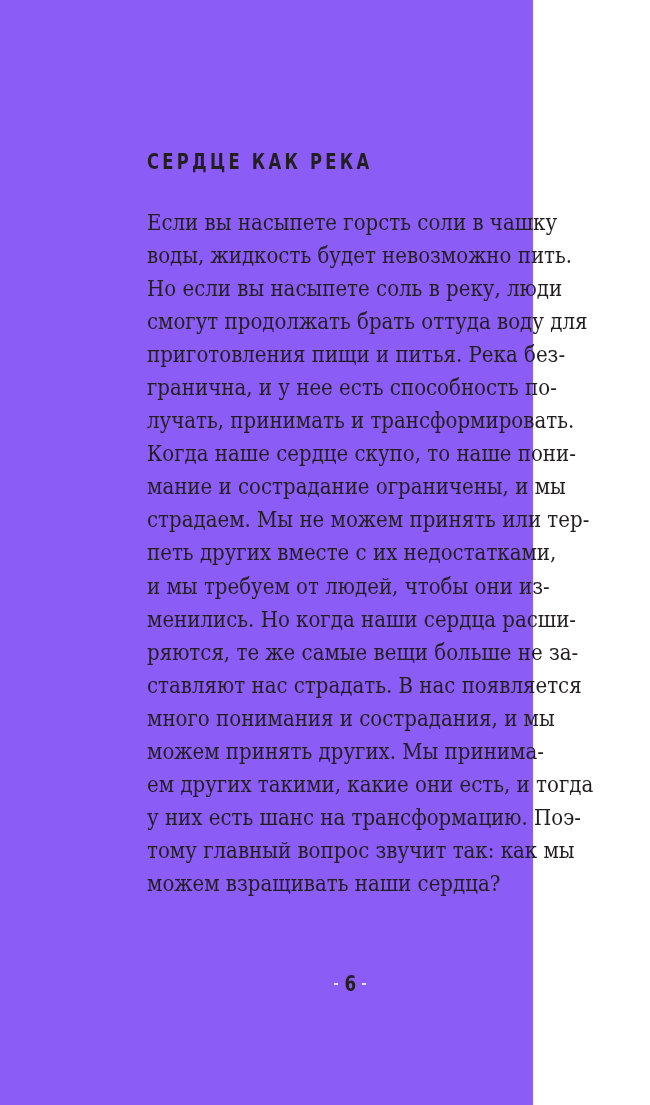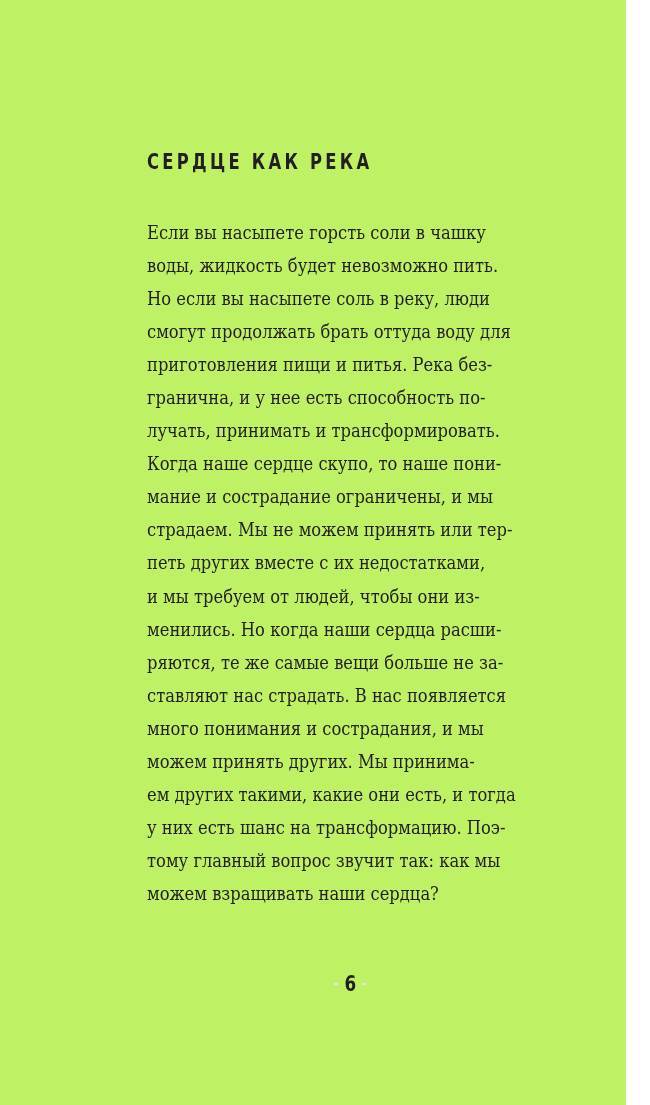--- a/index.html
+++ b/index.html
@@ -10,46 +10,46 @@
     body {
       width: 650px;
       height: 1105px;
       position: relative;
       overflow: hidden;
       color: #231f20;
     }
     .page {
       position: absolute;
       left: 0; top: 0;
-      width: 626px; height: 1105px;
-      background: #bef264;
+      width: 533px; height: 1105px;
+      background: #8b5cf6;
     }
     .chapter-title {
       position: absolute;
       left: 147px;
       top: 149px;
       margin: 0;
       font-family: "DejaVu Sans", sans-serif;
       font-weight: bold;
       font-size: 21px;
       line-height: 26px;
       letter-spacing: 4.2px;
       color: #231f20;
       transform: scaleX(0.78);
       transform-origin: left top;
       white-space: nowrap;
     }
     .body-text {
       position: absolute;
       left: 147px;
-      top: 216px;
+      top: 206px;
       width: 400px;
       margin: 0;
       font-family: "DejaVu Serif", serif;
-      font-size: 19px;
+      font-size: 23px;
       line-height: 33.05px;
       color: #231f20;
     }
     .body-text .line {
       display: block;
       white-space: nowrap;
       transform: scaleX(0.86);
       transform-origin: left center;
     }
     .folio {

